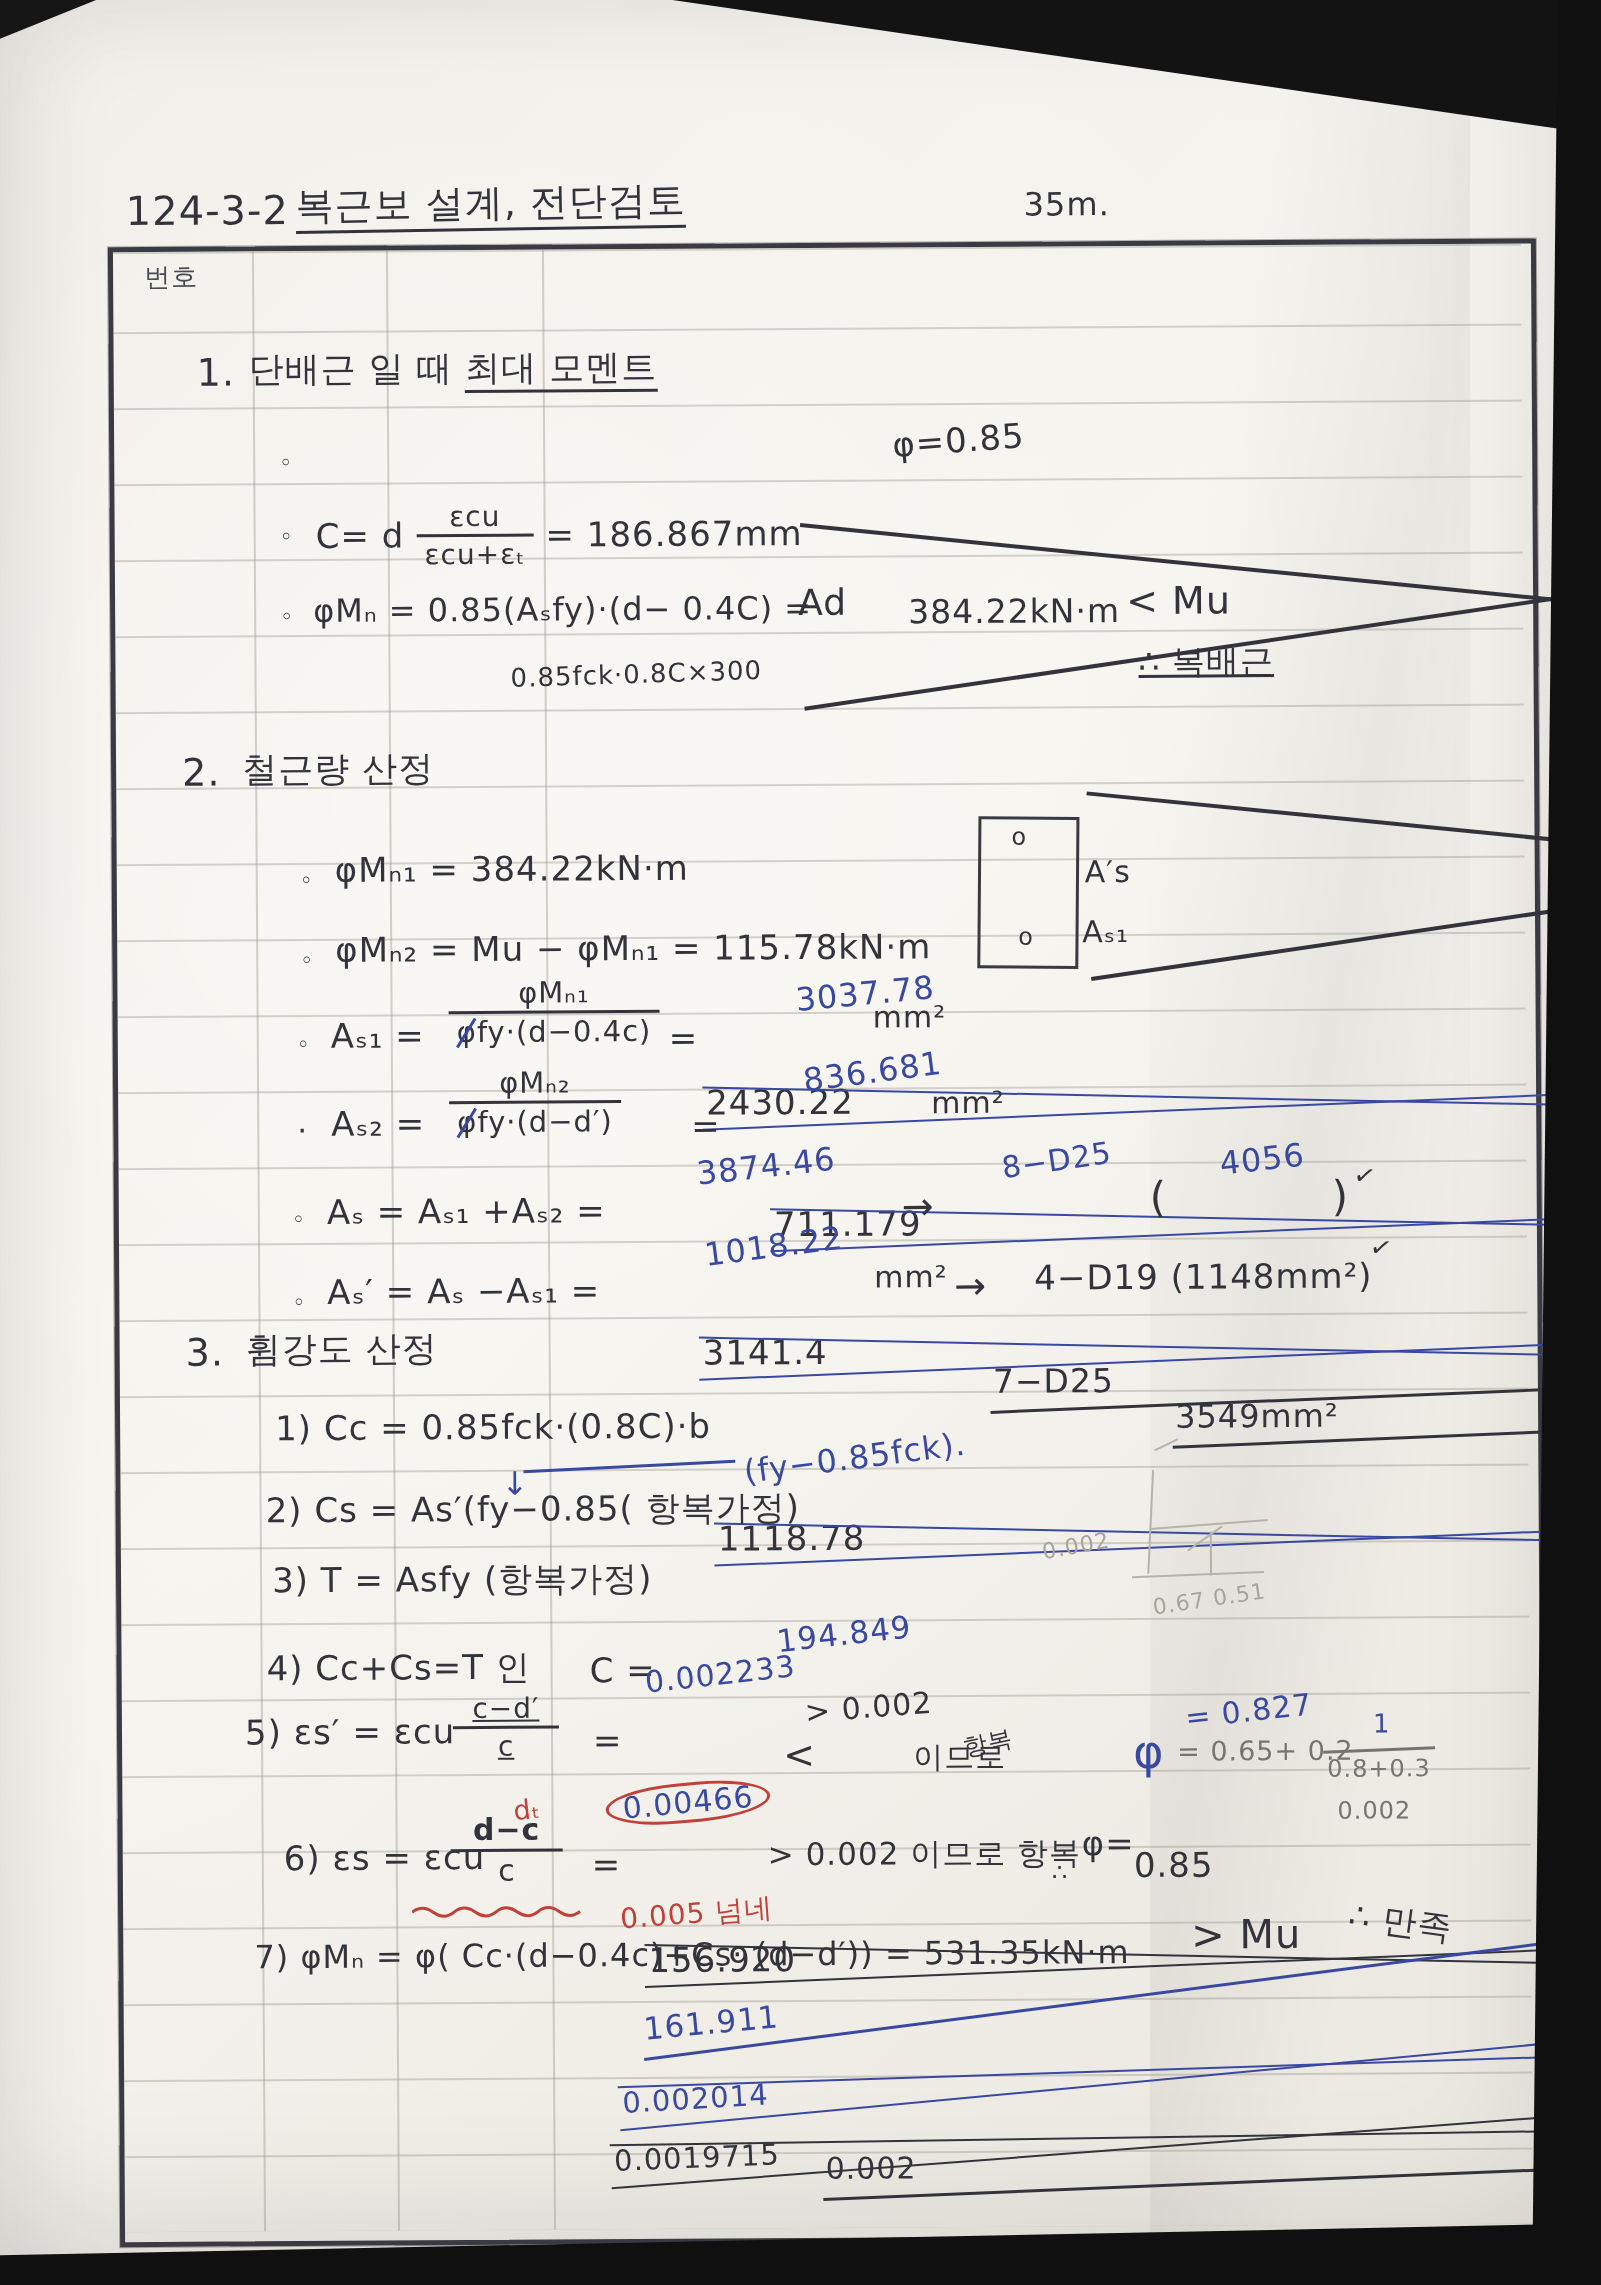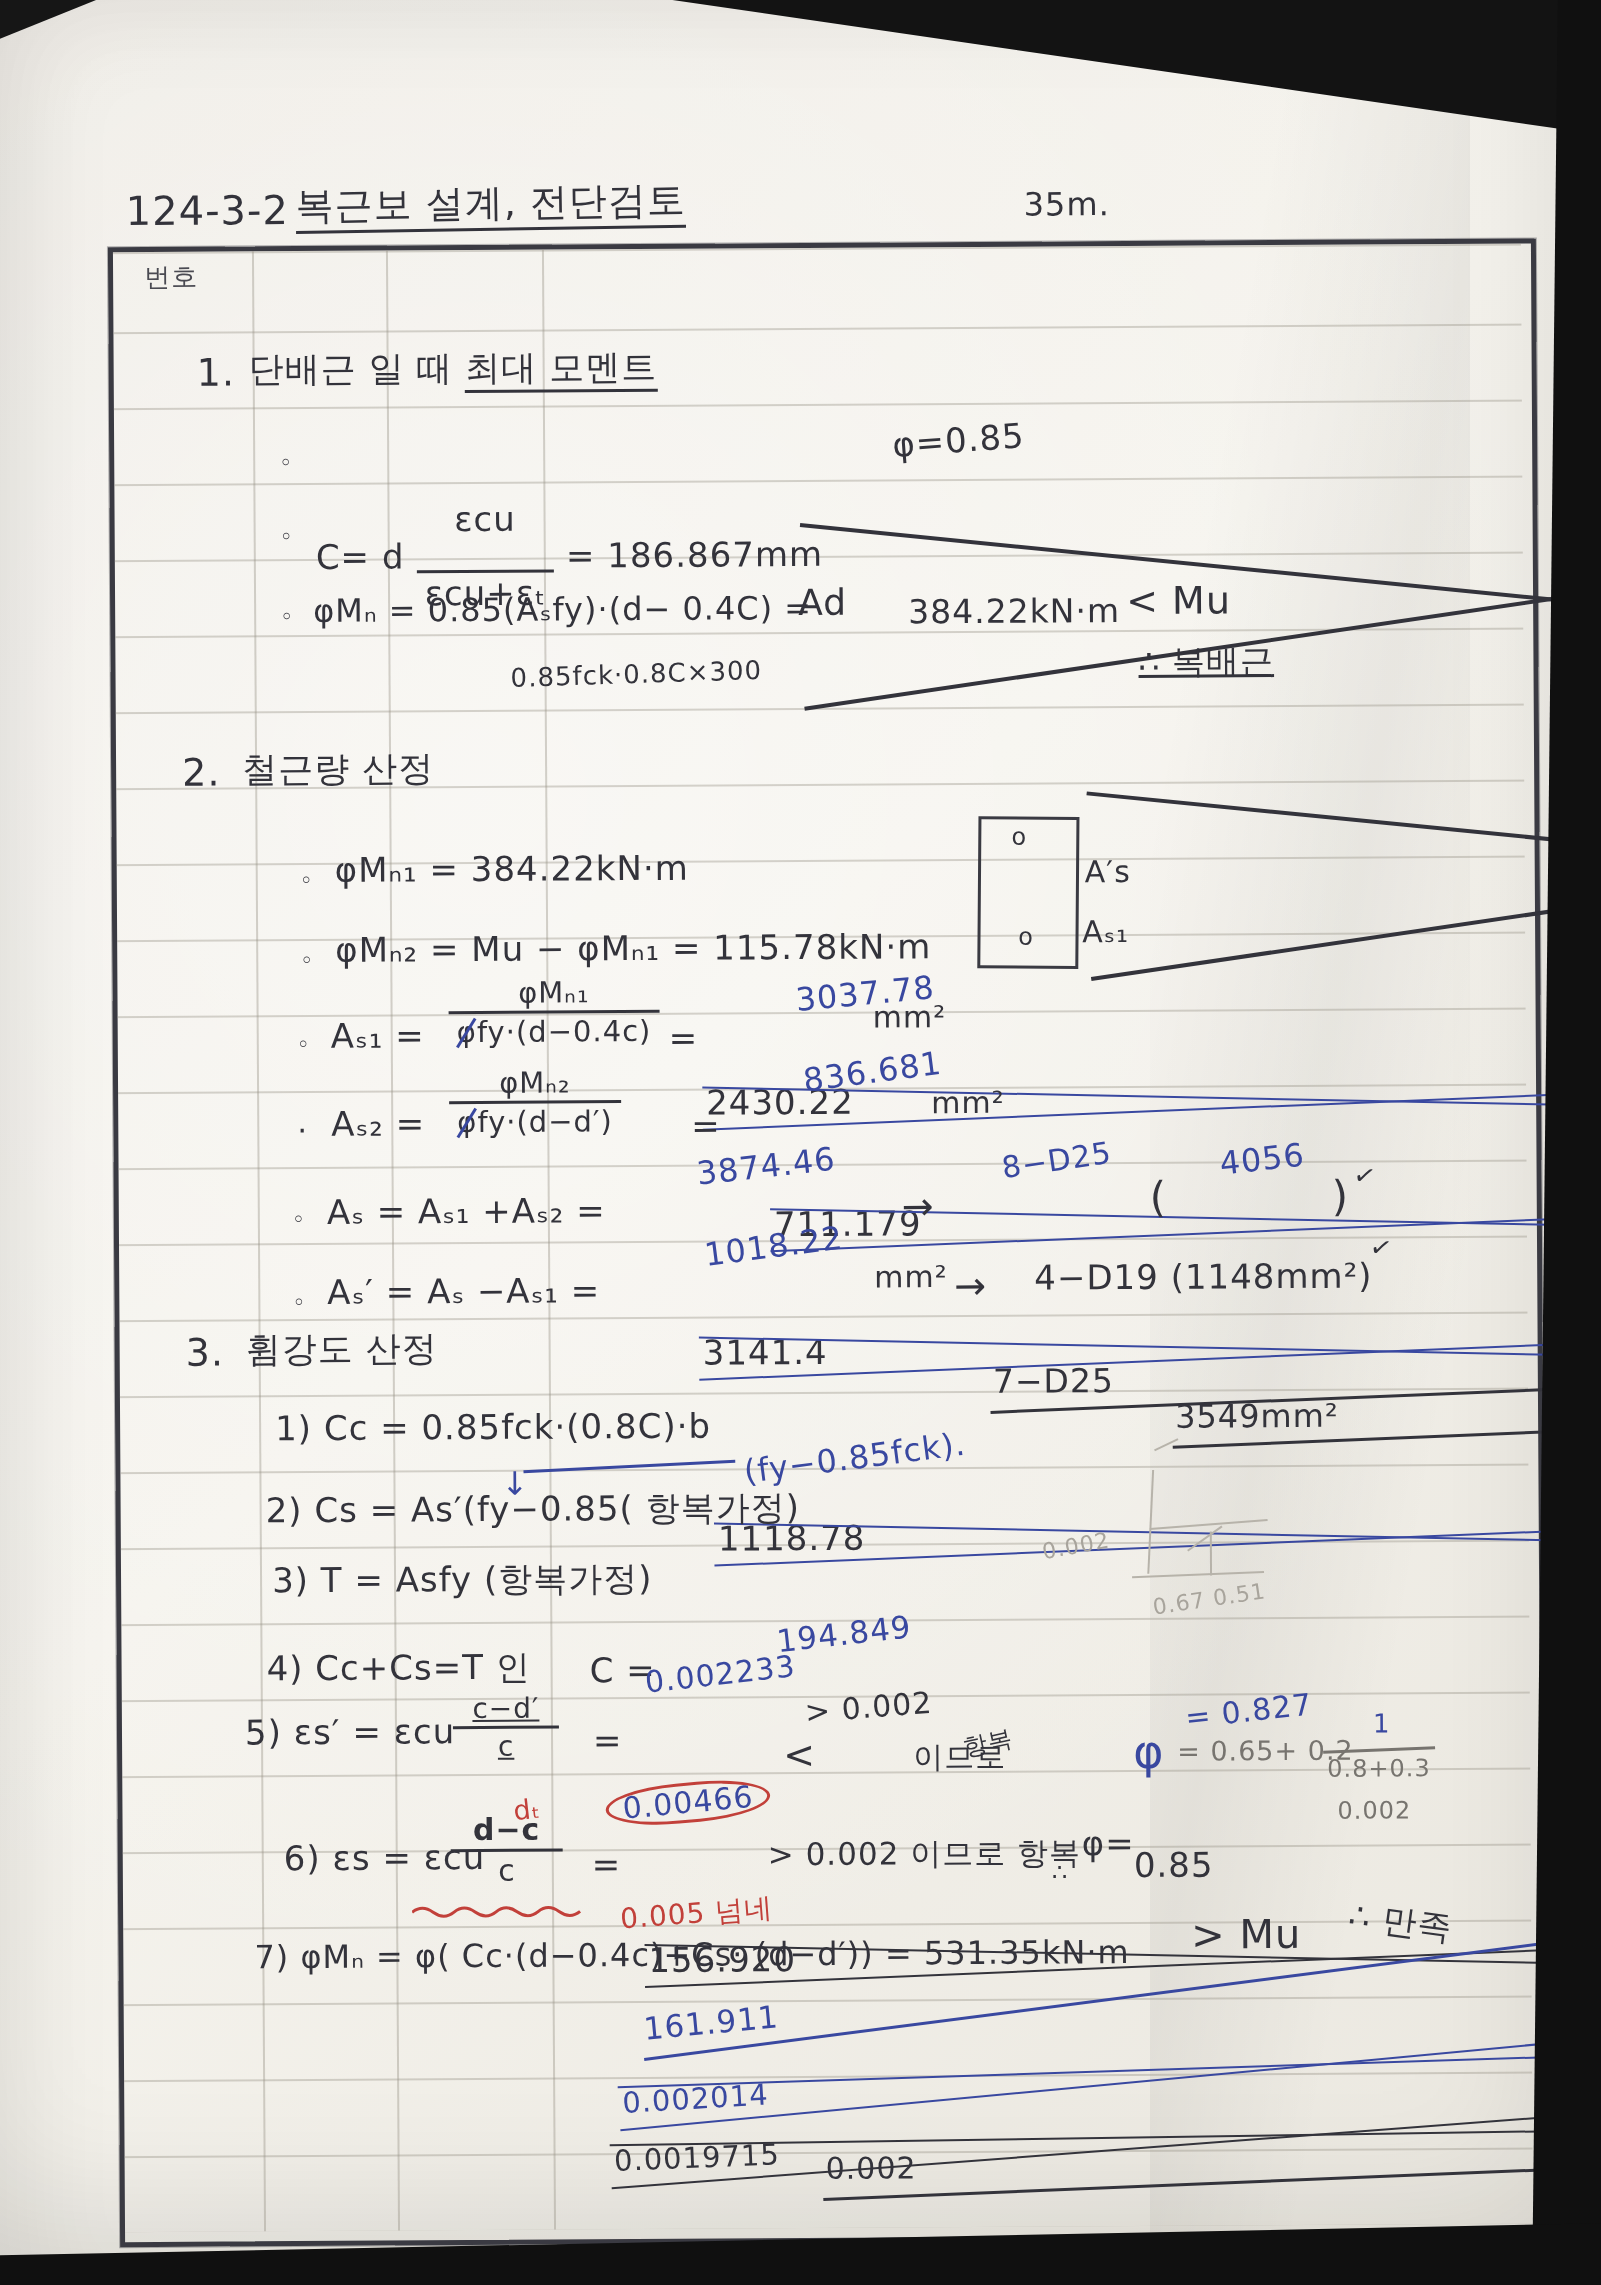--- a/index.html
+++ b/index.html
@@ -79,21 +79,21 @@
       <span>단배근 일 때</span>
       <span class="underline" style="padding-bottom:2px;">최대 모멘트</span>
     </div>
 
     <div class="hand" style="left:282px;top:448px;font-size:22px;">◦</div>
     <div class="hand" style="left:895px;top:424px;font-size:34px;transform:rotate(-4deg);">φ=0.85</div>
 
     <div class="hand" style="left:282px;top:522px;font-size:22px;">◦</div>
     <div class="hand row" style="left:318px;top:500px;font-size:34px;">
       <span>C= d</span>
-      <span class="frac" style="font-size:34px;gap:29px;">
+      <span class="frac" style="font-size:28px;">
         <span class="num">εcu</span>
         <span class="den">εcu+εₜ</span>
       </span>
       <span>=  186.867mm</span>
     </div>
 
     <div class="hand" style="left:282px;top:602px;font-size:22px;">◦</div>
     <div class="hand" style="left:315px;top:592px;font-size:32px;">φMₙ = 0.85(Aₛfy)·(d− 0.4C) =</div>
     <div class="hand scribbled" style="left:800px;top:584px;font-size:36px;">Ad</div>
     <div class="hand" style="left:910px;top:596px;font-size:33px;">384.22kN·m</div>

